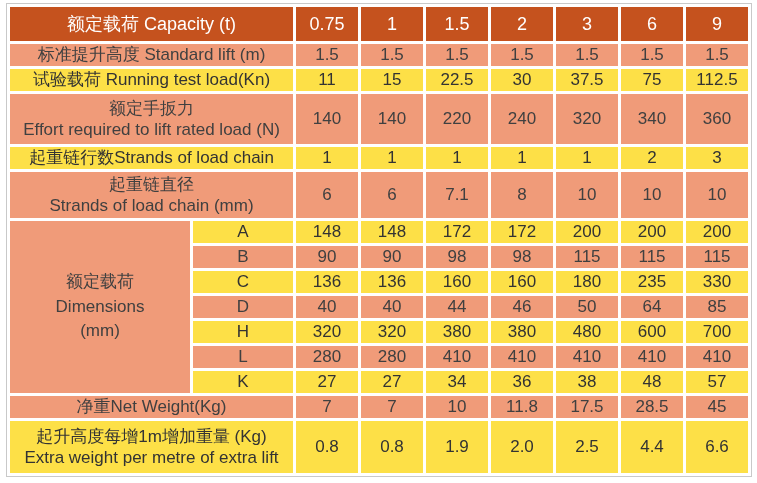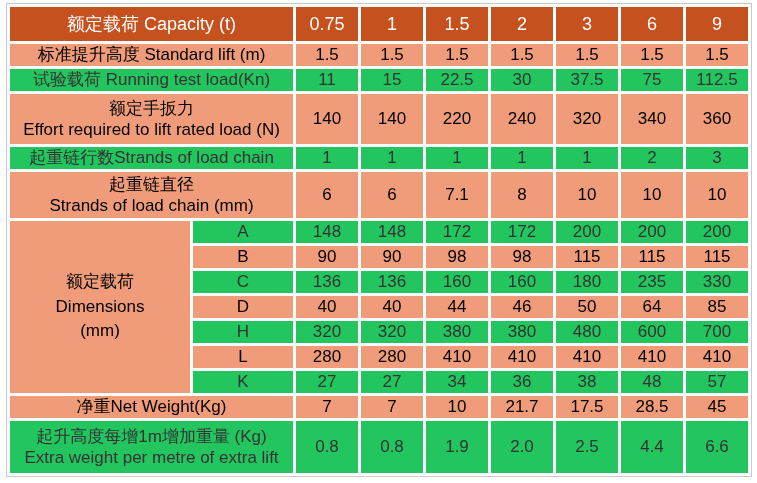--- a/index.html
+++ b/index.html
@@ -30,22 +30,22 @@
     padding: 0 2px;
     box-sizing: border-box;
   }
   
   td.lbl      { width: 283px; }
   td.lbl-main { width: 180px; }
   td.lbl-sub  { width: 100px; }
   td.val      { width: 62px;  }
   
   .c-dark   { background: #C5521E; color: #ffffff; }
-  .c-salmon { background: #F09B79; color: #000000; }
-  .c-gray   { background: #22c55e; color: #333333; }
+  .c-salmon { background: #F09B79; color: #404040; }
+  .c-gray   { background: #fde047; color: #333333; }
   
   tr.h-head  td { height: 34px; font-size: 18px; margin-top: 17px; }
   tr.h-std   td { height: 22px; }
   tr.h-tall2 td { height: 50px; }
   tr.h-tall3 td { height: 46px; }
   tr.h-extra td { height: 52px; }
   .two-line div { line-height: 1.25; }
   .dims-label div { line-height: 1.45; font-size: 17px; }
 </style>
 </head>
@@ -207,21 +207,21 @@
       <td class="val c-gray">38</td>
       <td class="val c-gray">48</td>
       <td class="val c-gray">57</td>
     </tr>
 
     <tr class="h-std">
       <td class="lbl c-salmon" colspan="2">净重Net Weight(Kg)</td>
       <td class="val c-salmon">7</td>
       <td class="val c-salmon">7</td>
       <td class="val c-salmon">10</td>
-      <td class="val c-salmon">21.7</td>
+      <td class="val c-salmon">11.8</td>
       <td class="val c-salmon">17.5</td>
       <td class="val c-salmon">28.5</td>
       <td class="val c-salmon">45</td>
     </tr>
 
     <tr class="h-extra">
       <td class="lbl c-gray two-line" colspan="2">
         <div>起升高度每增1m增加重量 (Kg)</div>
         <div>Extra weight per metre of extra lift</div>
       </td>

